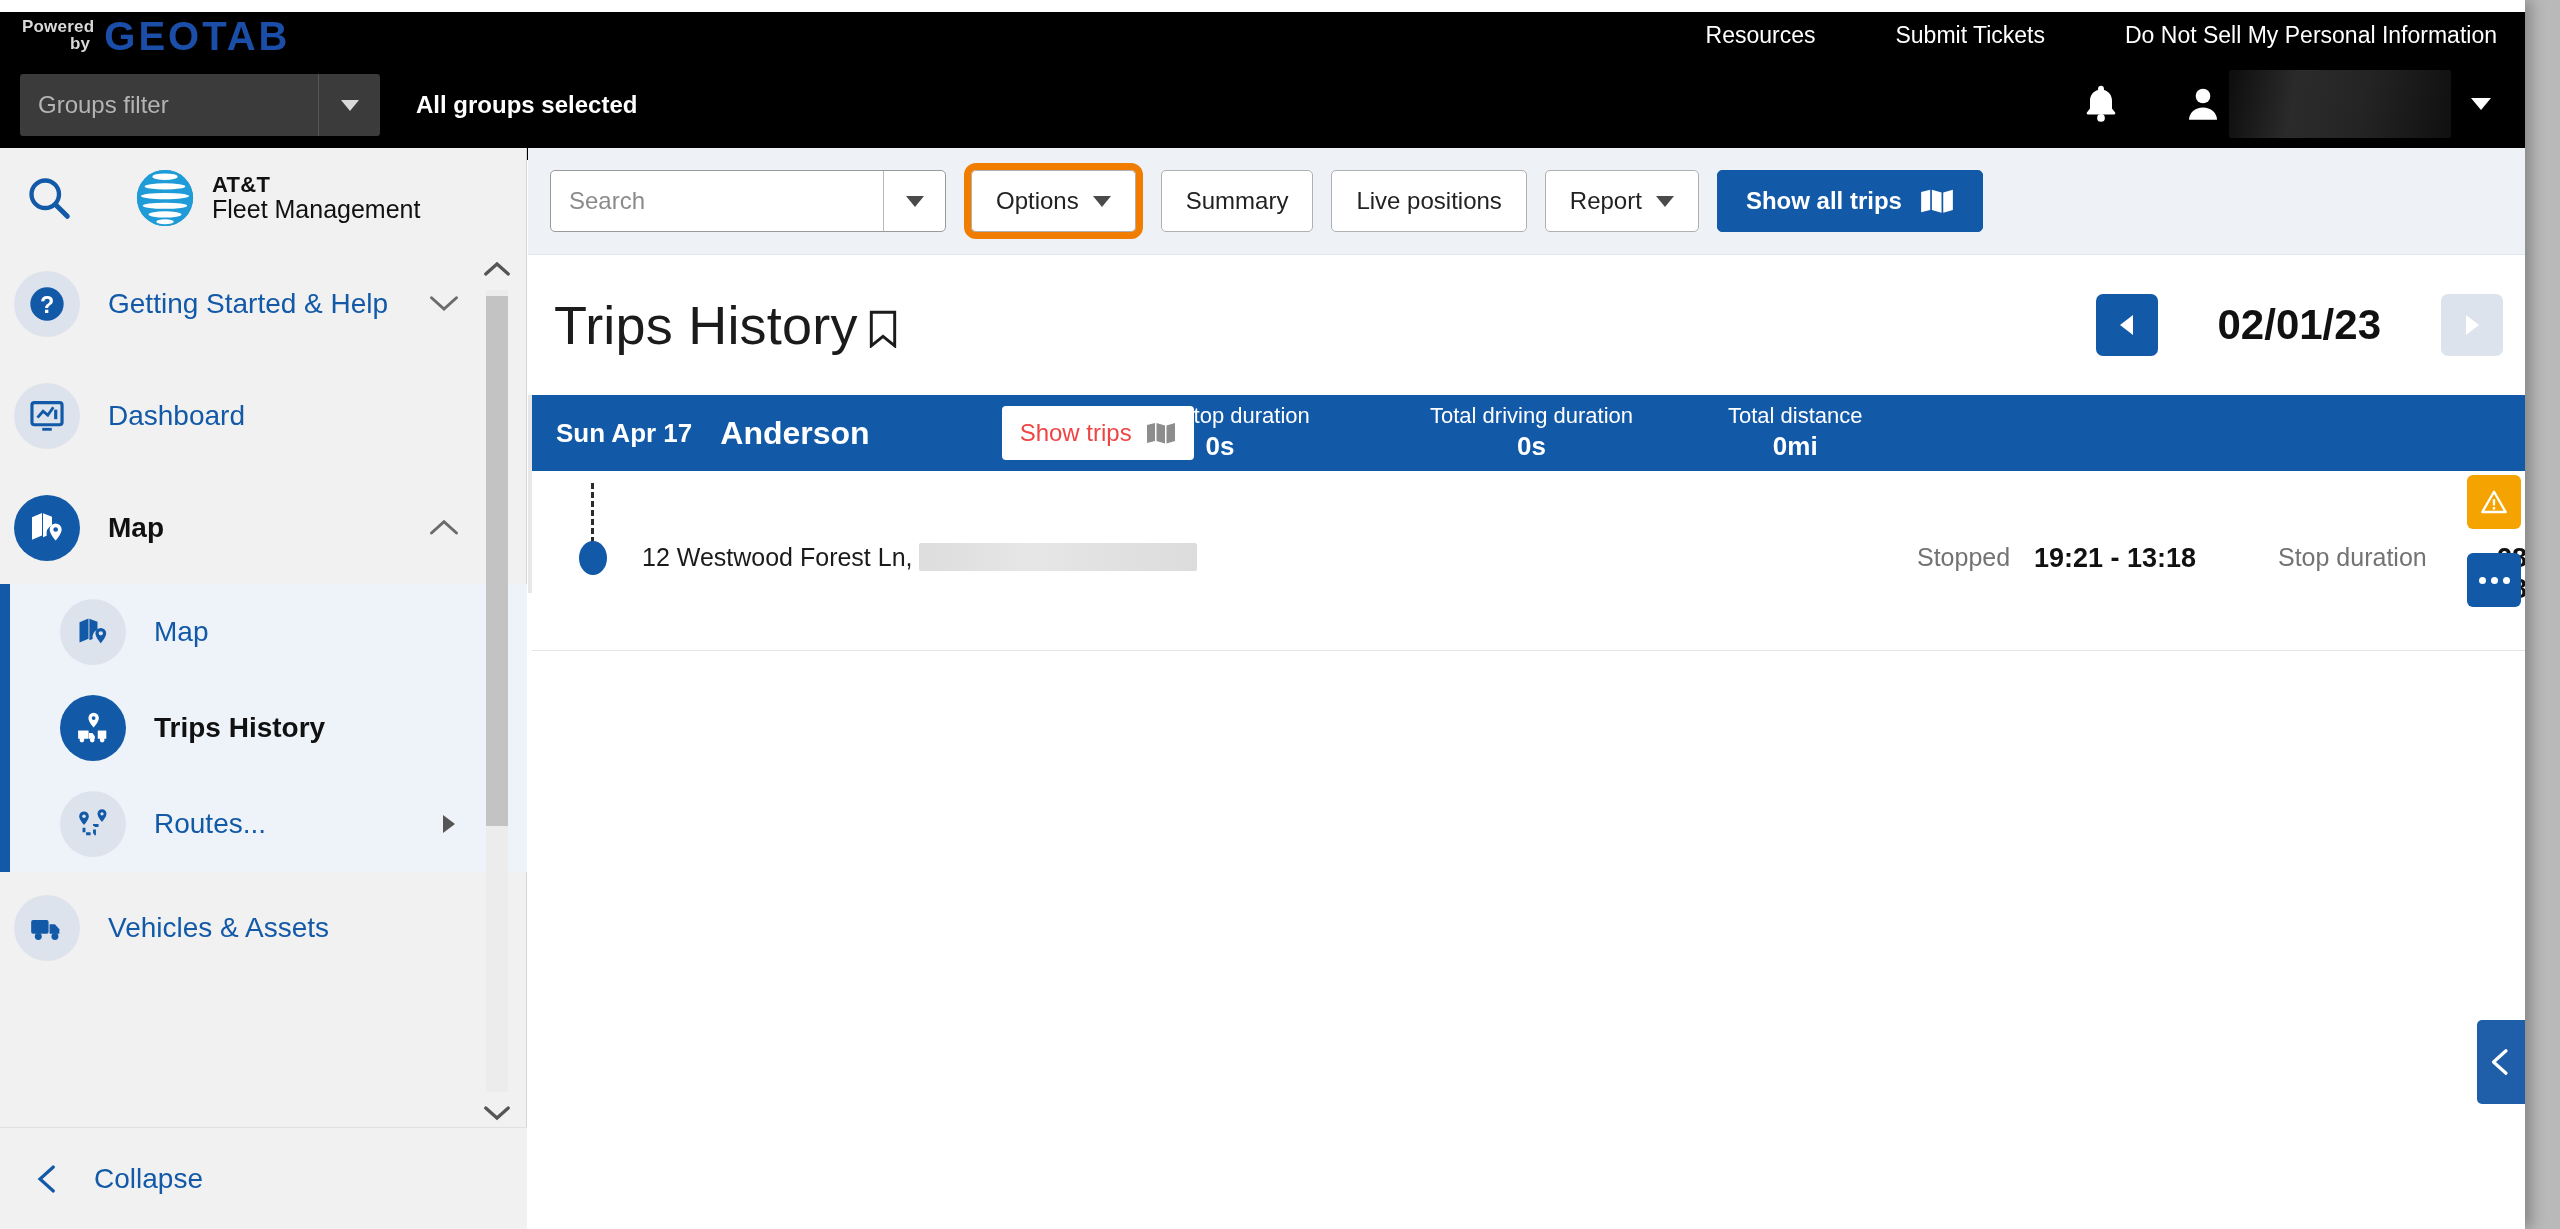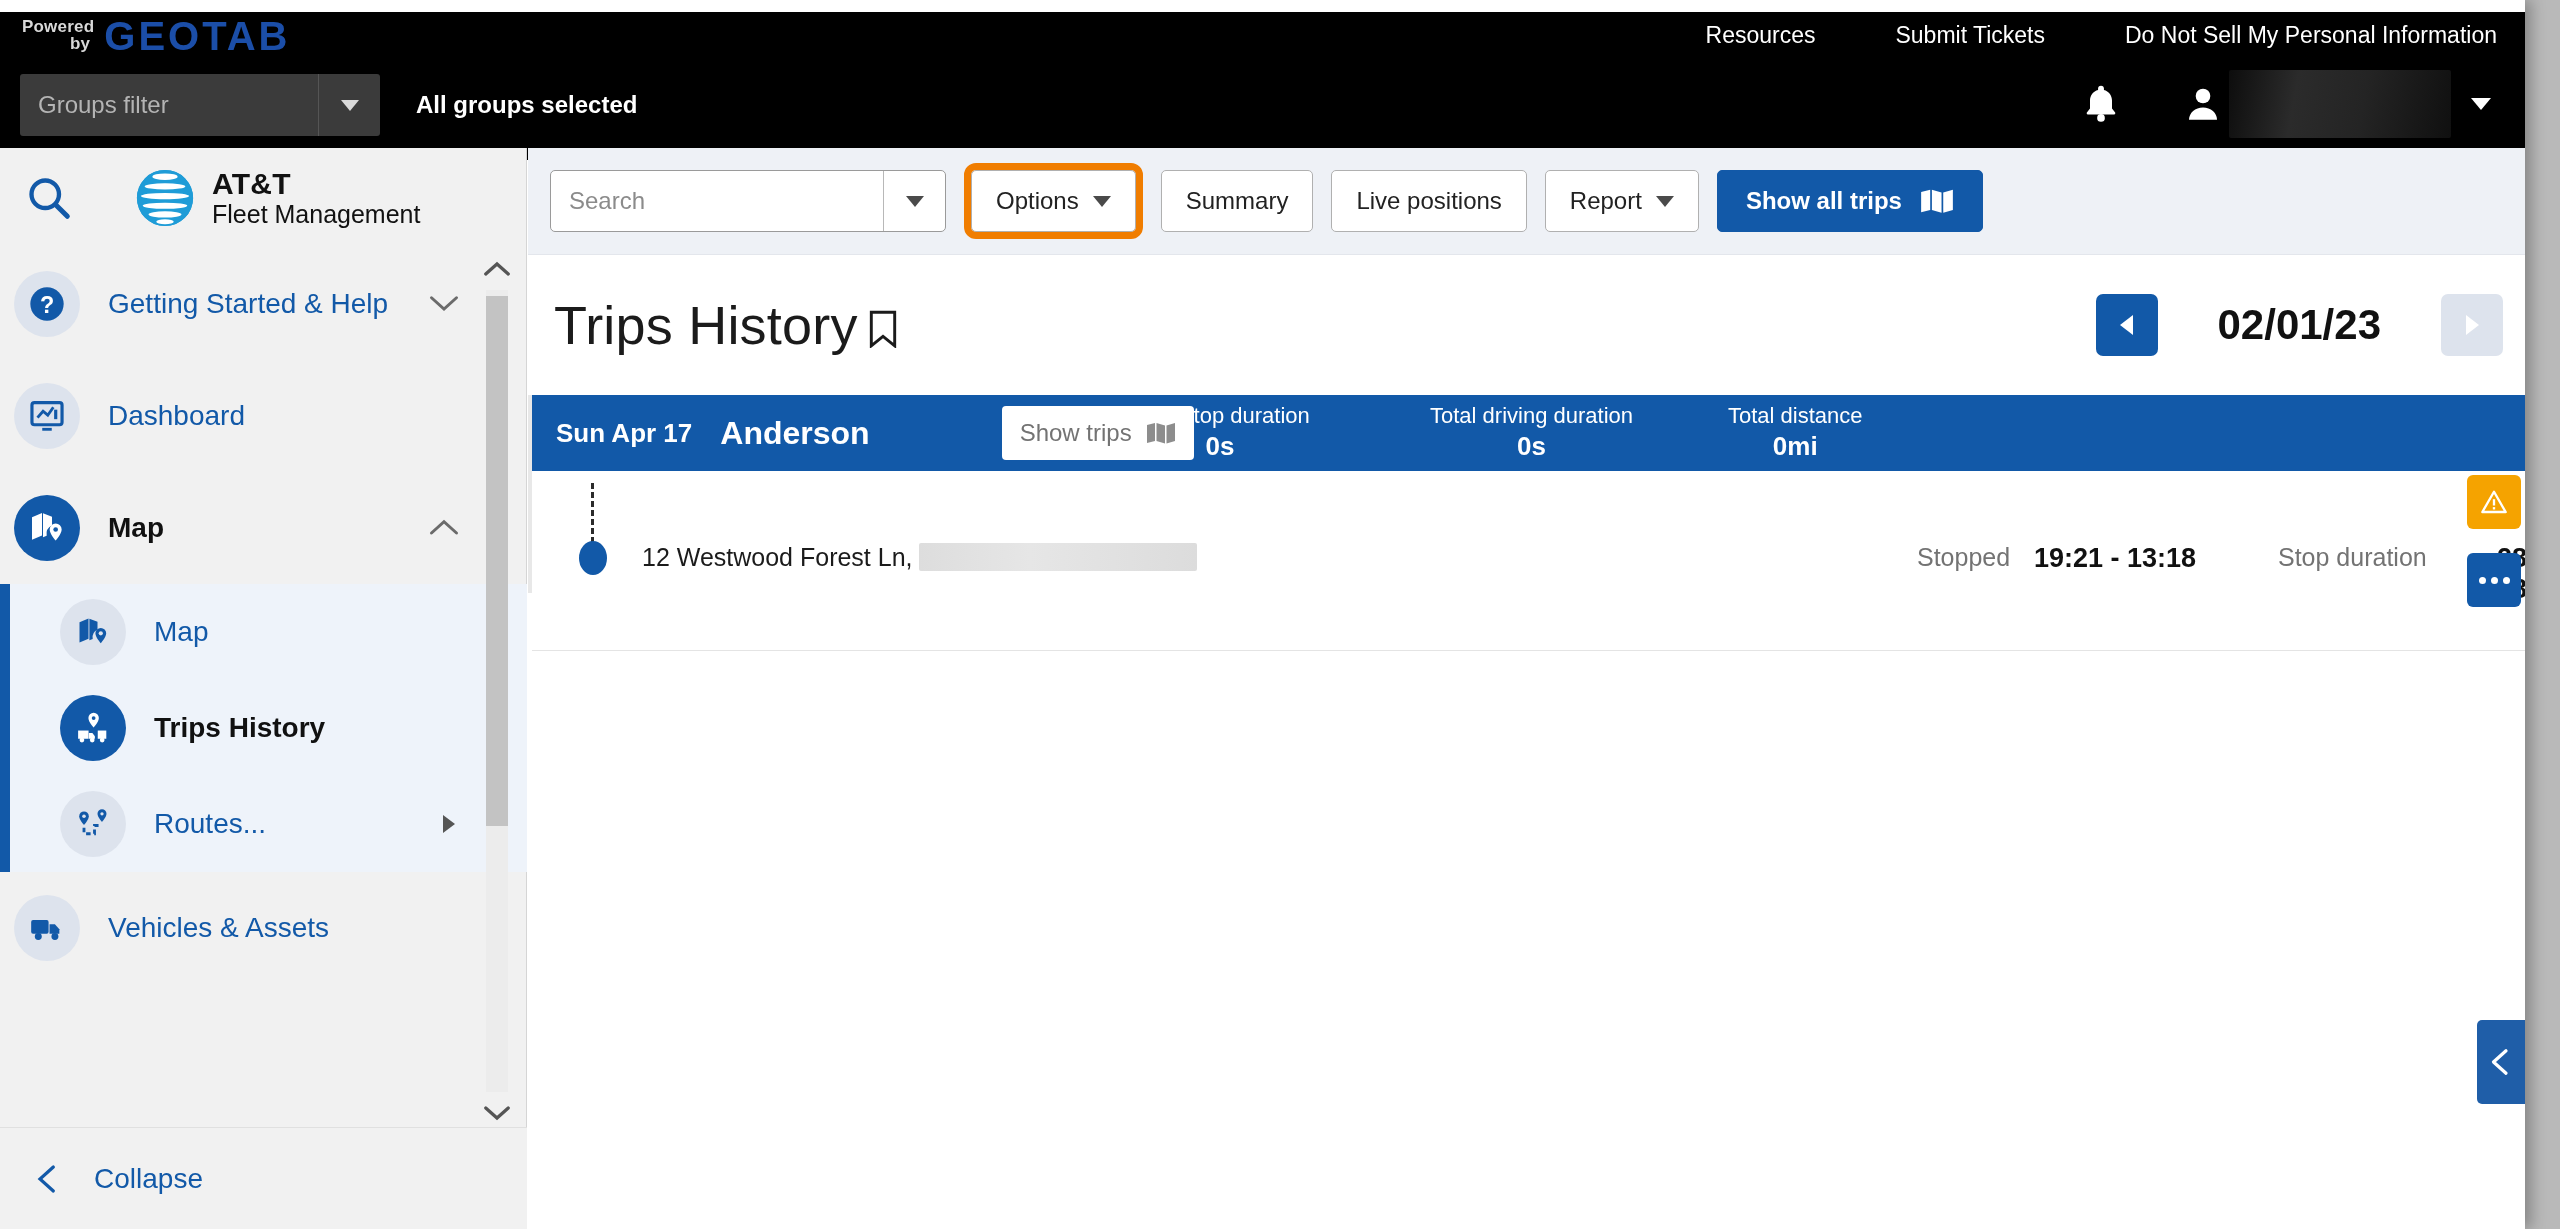--- a/index.html
+++ b/index.html
@@ -96,21 +96,21 @@
     position: absolute; left: 0; top: 148px; width: 527px; height: 1081px;
     background: #f1f1f1; border-right: 1px solid #d5d5d5;
   }
   .sb-head {
     height: 100px; display: flex; align-items: center; padding-left: 24px; gap: 0;
   }
   .sb-search-icon { width: 50px; height: 50px; margin-right: 60px; }
   .att-logo { display: flex; align-items: center; gap: 16px; }
   .att-globe { width: 62px; height: 62px; }
   .att-text { line-height: 1.08; }
-  .att-text .l1 { font-size: 30px; font-weight: 700; color: #111; letter-spacing:.3px;}
+  .att-text .l1 { font-size: 22px; font-weight: 700; color: #111; letter-spacing:.3px;}
   .att-text .l2 { font-size: 25px; font-weight: 400; color: #111; }
 
   .sb-scroll {
     position: absolute; left: 0; top: 100px; width: 527px; height: 878px;
     overflow: hidden;
   }
   .nav-item {
     display: flex; align-items: center; height: 112px;
     padding-left: 14px; cursor: pointer; position: relative;
   }
@@ -242,21 +242,21 @@
 
   .trip-header {
     margin-left: 4px; height: 76px; background: #1259a8; color: #fff;
     display: flex; align-items: center; position: relative;
   }
   .th-date { font-size: 26px; font-weight: 700; margin-left: 24px; }
   .th-driver { font-size: 32px; font-weight: 700; margin-left: 28px; }
   .th-showtrips {
     margin-left: 132px; height: 54px; background: #fff; border-radius: 4px;
     display: flex; align-items: center; gap: 14px; padding: 0 18px;
-    font-size: 24px; color: #737373; cursor: pointer; border: none;
+    font-size: 24px; color: #ef4444; cursor: pointer; border: none;
     font-family: inherit;
   }
   .th-stat { text-align: center; color: #fff; }
   .th-stat .lbl { font-size: 22px; font-weight: 400; line-height: 1.25; }
   .th-stat .val { font-size: 26px; font-weight: 700; line-height: 1.3; }
   .th-stat.s1 { position: absolute; left: 598px; }
   .th-stat.s2 { position: absolute; left: 898px; }
   .th-stat.s3 { position: absolute; left: 1196px; }
 
   .trip-row {

